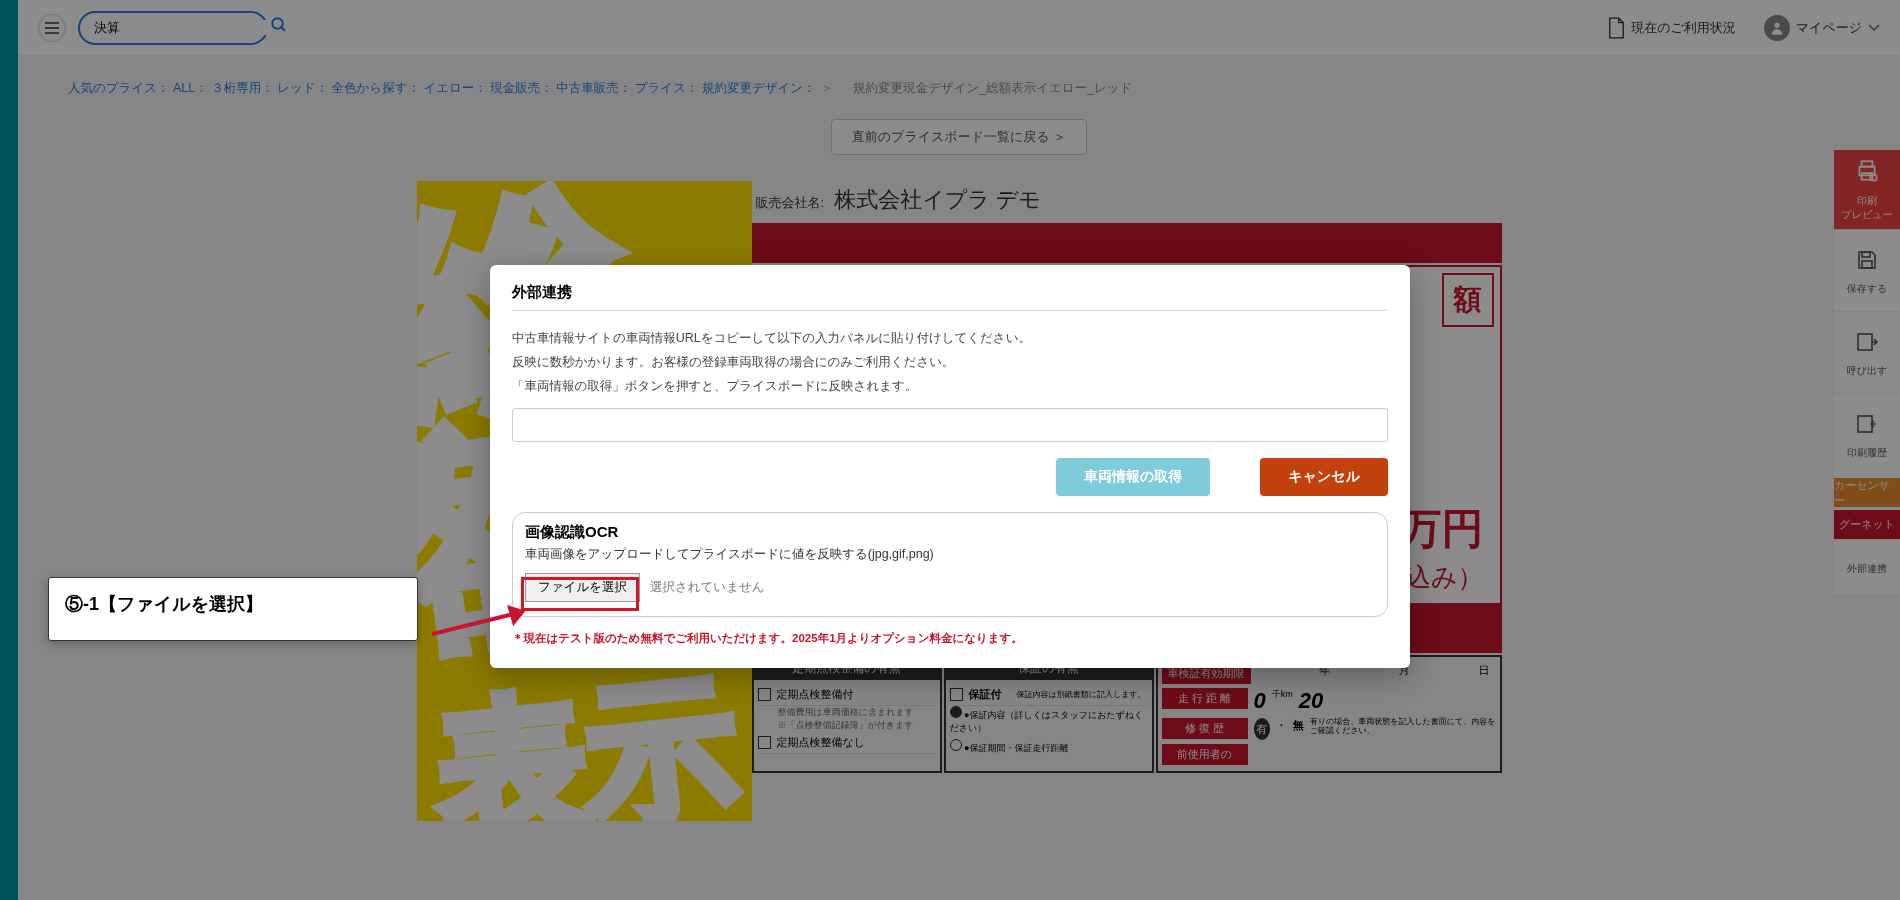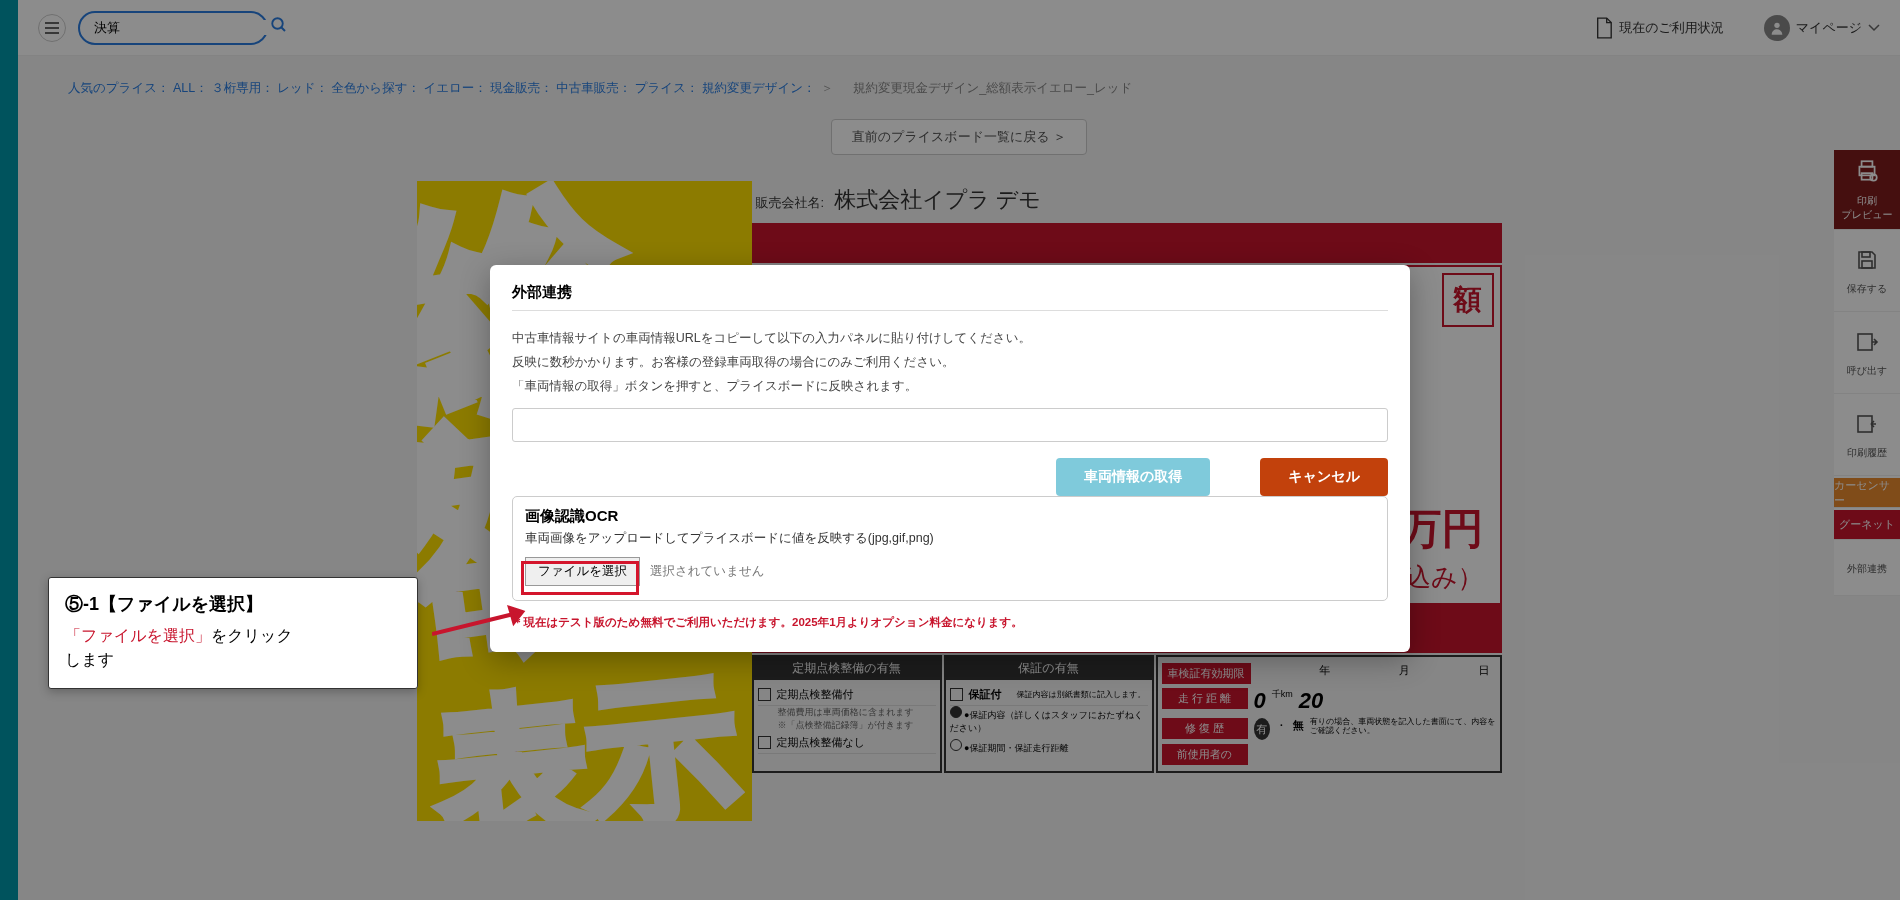--- a/index.html
+++ b/index.html
@@ -7,21 +7,21 @@
 
 .app-root { display: flex; height: 100%; }
 .teal-strip { width: 18px; background: #0098aa; height: 100%; }
 .main-col { flex: 1; display: flex; flex-direction: column; }
 
 .topbar { height: 56px; display: flex; align-items: center; padding: 0 20px; background: #fff; border-bottom: 1px solid #eee; position: relative; }
 .hamburger { width: 28px; height: 28px; border-radius: 50%; border: 1px solid #ccc; display: flex; align-items: center; justify-content: center; margin-right: 12px; cursor: pointer; }
 .search-wrap { display: flex; align-items: center; border: 2px solid #2a7de1; border-radius: 20px; padding: 2px 10px 2px 14px; width: 190px; height: 34px; }
 .search-input { border: none; outline: none; flex: 1; font-size: 13px; }
 .search-icon { color: #2a7de1; font-size: 18px; }
-.topbar-right { margin-left: auto; display: flex; align-items: center; gap: 40px; }
+.topbar-right { margin-left: auto; display: flex; align-items: center; gap: 28px; }
 .usage-link, .mypage-link { display: flex; align-items: center; gap: 6px; font-size: 13px; color: #333; cursor: pointer; }
 .doc-icon-svg { width: 18px; height: 22px; }
 .avatar-circle { width: 26px; height: 26px; border-radius: 50%; background: #888; display: flex; align-items: center; justify-content: center; color: #fff; font-size: 14px; }
 
 .content { flex: 1; position: relative; overflow: hidden; }
 
 .breadcrumb { padding: 24px 50px 8px; font-size: 12.5px; color: #2a7de1; }
 .breadcrumb .sep { color: #999; padding: 0 2px; }
 .breadcrumb .current { color: #888; padding-left: 14px; }
 
@@ -63,39 +63,39 @@
 .radio { width: 12px; height: 12px; border: 1.5px solid #333; border-radius: 50%; display: inline-block; }
 .radio.on { background: #333; }
 .spec-c-row { display: flex; align-items: flex-start; gap: 6px; padding: 2px 0; font-size: 11px; }
 .spec-c-label { background: #c8152d; color: #fff; padding: 3px 6px; font-size: 11px; min-width: 86px; text-align: center; }
 .spec-c-val { font-size: 22px; font-weight: 900; font-style: italic; }
 .yesno { width: 22px; height: 22px; border-radius: 50%; background: #333; color: #fff; display: inline-flex; align-items: center; justify-content: center; font-size: 11px; }
 
 
 .right-rail { position: absolute; right: 0; top: 94px; width: 66px; display: flex; flex-direction: column; gap: 2px; background: #fff; }
 .rail-btn { display: flex; flex-direction: column; align-items: center; justify-content: center; height: 80px; font-size: 10px; color: #555; cursor: pointer; border-bottom: 1px solid #eee; }
-.rail-btn.primary { background: #7f1d1d; color: #fff; align-items: center; }
+.rail-btn.primary { background: #ef4444; color: #fff; align-items: center; }
 .rail-btn .ricon { font-size: 22px; margin-bottom: 4px; }
 .rail-btn.orange { background: #e98a2e; color: #fff; height: 30px; font-size: 11px; }
 .rail-btn.red { background: #c8152d; color: #fff; height: 30px; font-size: 11px; }
 .rail-btn.small { height: 54px; }
 
 
 .overlay { position: absolute; inset: 0; background: rgba(0,0,0,0.45); z-index: 50; }
 
 
 .modal { position: absolute; top: 265px; left: 50%; transform: translateX(-50%); width: 920px; background: #fff; border-radius: 6px; z-index: 100; padding: 18px 22px 22px; box-shadow: 0 8px 30px rgba(0,0,0,0.3); }
 .modal-title { font-size: 15px; font-weight: 700; padding-bottom: 8px; border-bottom: 1px solid #ddd; margin-bottom: 16px; }
 .modal-text { font-size: 12.5px; color: #444; line-height: 1.9; }
 .modal-input { width: 100%; height: 34px; border: 1px solid #ccc; border-radius: 3px; margin-top: 10px; padding: 0 8px; font-size: 13px; }
 .modal-actions { display: flex; justify-content: flex-end; gap: 14px; margin-top: 16px; }
 .modal-btn { padding: 10px 28px; border: none; border-radius: 4px; font-size: 14px; font-weight: 700; cursor: pointer; color: #fff; }
 .modal-btn.primary { background: #7fcadb; }
 .modal-btn.secondary { background: #c2410c; margin-left: 36px; }
-.ocr-box { border: 1px solid #ccc; border-radius: 5px; padding: 10px 12px 14px; margin-top: 0; }
+.ocr-box { border: 1px solid #ccc; border-radius: 13px; padding: 10px 12px 14px; margin-top: 16px; }
 .ocr-title { font-size: 15px; font-weight: 700; margin-bottom: 4px; }
 .ocr-text { font-size: 12.5px; color: #333; margin-bottom: 10px; }
 .file-row { display: flex; align-items: center; gap: 10px; }
 .file-btn { padding: 5px 12px; border: 1px solid #999; background: #efefef; font-size: 12.5px; cursor: pointer; }
 .file-hint { font-size: 12.5px; color: #777; }
 .file-highlight { position: absolute; border: 3.5px solid #d4152c; width: 118px; height: 34px; pointer-events: none; }
 .modal-note { color: #c8152d; font-size: 11.5px; font-weight: 700; margin-top: 14px; }
 
 
 .callout { position: absolute; z-index: 200; left: 48px; top: 577px; width: 370px; background: #fff; border: 1px solid #333; border-radius: 3px; padding: 14px 16px 16px; box-shadow: 0 3px 10px rgba(0,0,0,0.25); }
@@ -324,21 +324,17 @@
       <button class="file-btn">ファイルを選択</button>
       <span class="file-hint">選択されていません</span>
     </div>
     <div class="file-highlight" style="left:8px; top:64px;"></div>
   </div>
   <div class="modal-note">＊現在はテスト版のため無料でご利用いただけます。2025年1月よりオプション料金になります。</div>
 </div>
 
 <div class="callout">
   <div class="callout-title">⑤-1【ファイルを選択】</div>
-  <div class="callout-body">
-    <span class="red">「ファイルを選択」</span><span>をクリック</span><br>
-    <span>します</span>
-  </div>
 </div>
 <svg class="arrow" width="110" height="40">
   <line x1="0" y1="30" x2="90" y2="8" class="arrow-line"></line>
   <polygon points="90,8 78,4 82,18" class="arrow-line"></polygon>
 </svg>
 
 </body></html>

